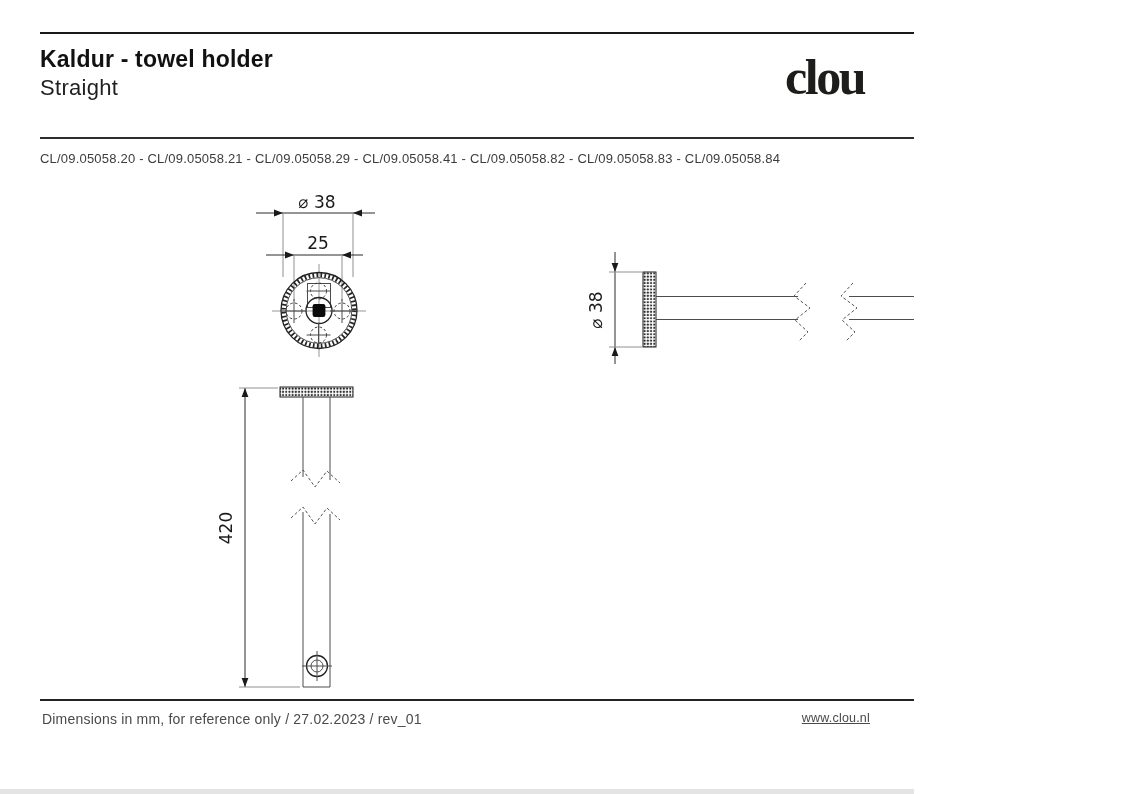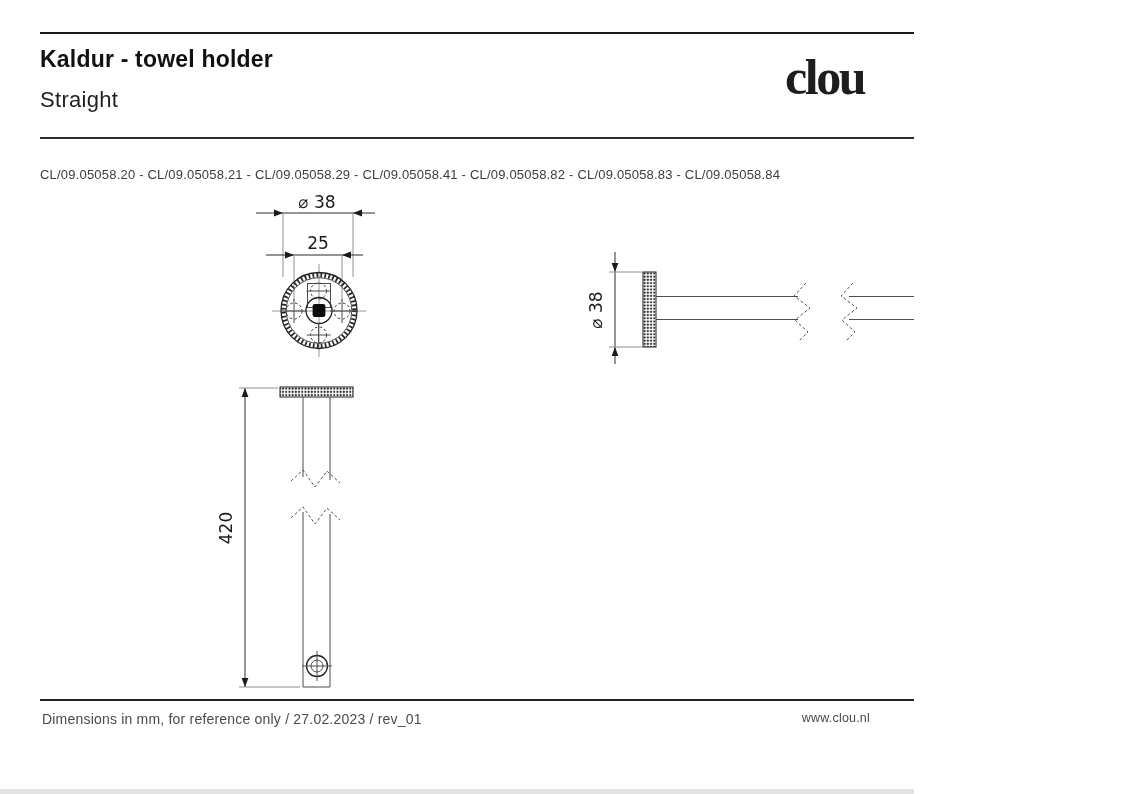--- a/index.html
+++ b/index.html
@@ -19,39 +19,38 @@
 
   .page-title {
     position: absolute; left: 40px; top: 46px;
     font-size: 23px; font-weight: bold; color: #111;
     letter-spacing: 0.2px;
   }
   .page-subtitle {
     position: absolute; left: 40px; top: 75px;
     font-size: 22px; font-weight: normal; color: #1f1f1f;
     letter-spacing: 0.3px;
-    margin-top: 12px;
   }
   .brand-logo {
     position: absolute; right: 50px; top: 52px;
     font-family: Liberation Serif, serif;
     font-size: 50px; font-weight: 800; color: #1d1d1b;
     letter-spacing: -2.5px; line-height: 1;
   }
   .product-codes {
     position: absolute; left: 40px; top: 151px;
-    font-size: 13px; color: #3c3c3c; letter-spacing: 0.2px; margin-top: 16px;
+    font-size: 13px; color: #3c3c3c; letter-spacing: 0.2px;
   }
   .footer-note {
     position: absolute; left: 42px; top: 711px;
     font-size: 14px; color: #4a4a4a; letter-spacing: 0.2px;
   }
   .footer-site {
     position: absolute; right: 44px; top: 711px;
-    font-size: 12.5px; color: #4a4a4a; letter-spacing: 0.2px;
+    font-size: 12.5px; color: #4a4a4a; letter-spacing: 0.2px; text-decoration: underline;
   }
   svg.drawing-canvas { position: absolute; left: 0; top: 0; }
   .dim-label {
     font-family: "DejaVu Sans", "Liberation Sans", sans-serif;
     font-size: 17px; fill: #1a1a1a;
   }
   .thin  { stroke: #4d4d4d; stroke-width: 1;   fill: none; }
   .dark  { stroke: #222;    stroke-width: 1.3; fill: none; }
   .ext   { stroke: #909090; stroke-width: 1;   fill: none; }
   .dim   { stroke: #2a2a2a; stroke-width: 1;   fill: none; }

